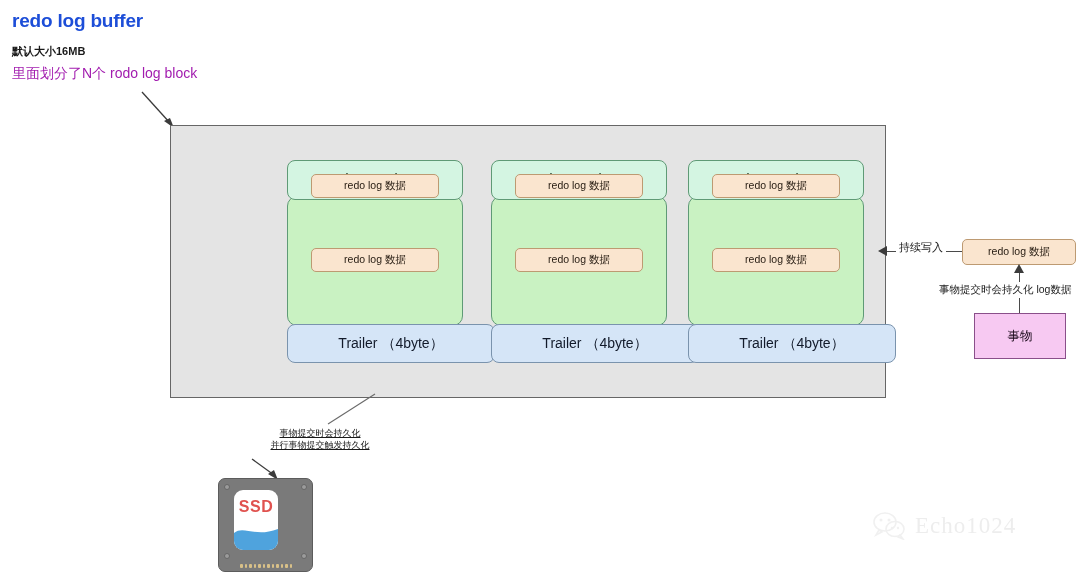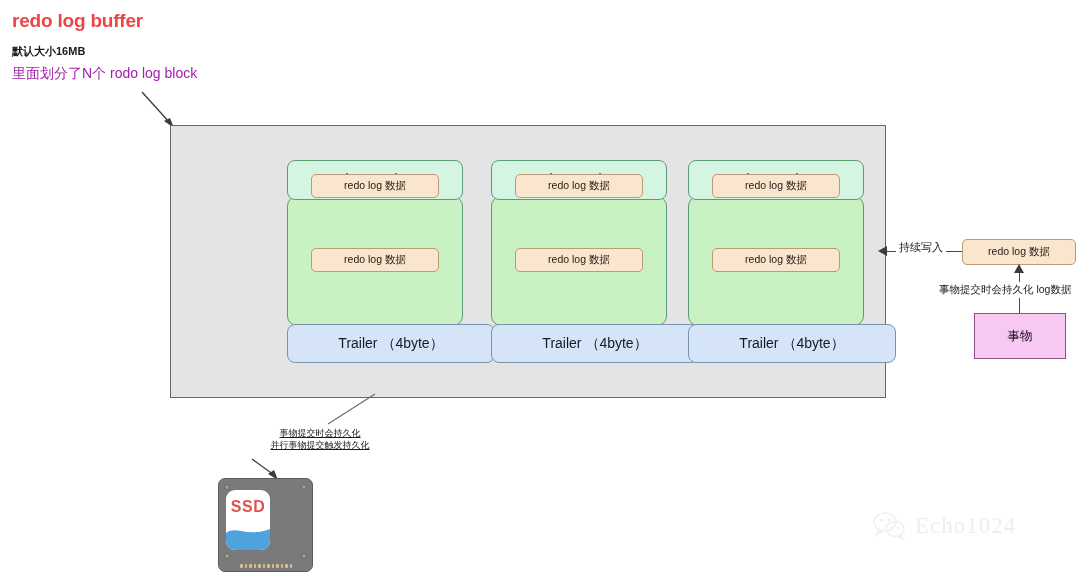--- a/index.html
+++ b/index.html
@@ -17,21 +17,21 @@
   }
 
   
   #page-title {
     position: absolute;
     left: 12px;
     top: 10px;
     font-size: 19px;
     font-weight: bold;
     letter-spacing: -0.2px;
-    color: #ef4444;
+    color: #1d4ed8;
   }
   #subtitle-1 {
     position: absolute;
     left: 12px;
     top: 44px;
     font-size: 11px;
     font-weight: bold;
     color: #1a1a1a;
   }
   #subtitle-2 {
@@ -291,21 +291,21 @@
     background: #9b9b9b;
     border: 1px solid #666666;
     box-sizing: border-box;
   }
   .ssd-screw.tl { left: 6px;  top: 6px; }
   .ssd-screw.tr { right: 6px; top: 6px; }
   .ssd-screw.bl { left: 6px;  bottom: 13px; }
   .ssd-screw.br { right: 6px; bottom: 13px; }
   #ssd-label {
     position: absolute;
-    left: 8px;
+    left: 16px;
     top: 12px;
     width: 44px;
     height: 60px;
     background: #ffffff;
     border-radius: 9px;
     overflow: hidden;
   }
   #ssd-label-text {
     position: absolute;
     left: 0;

